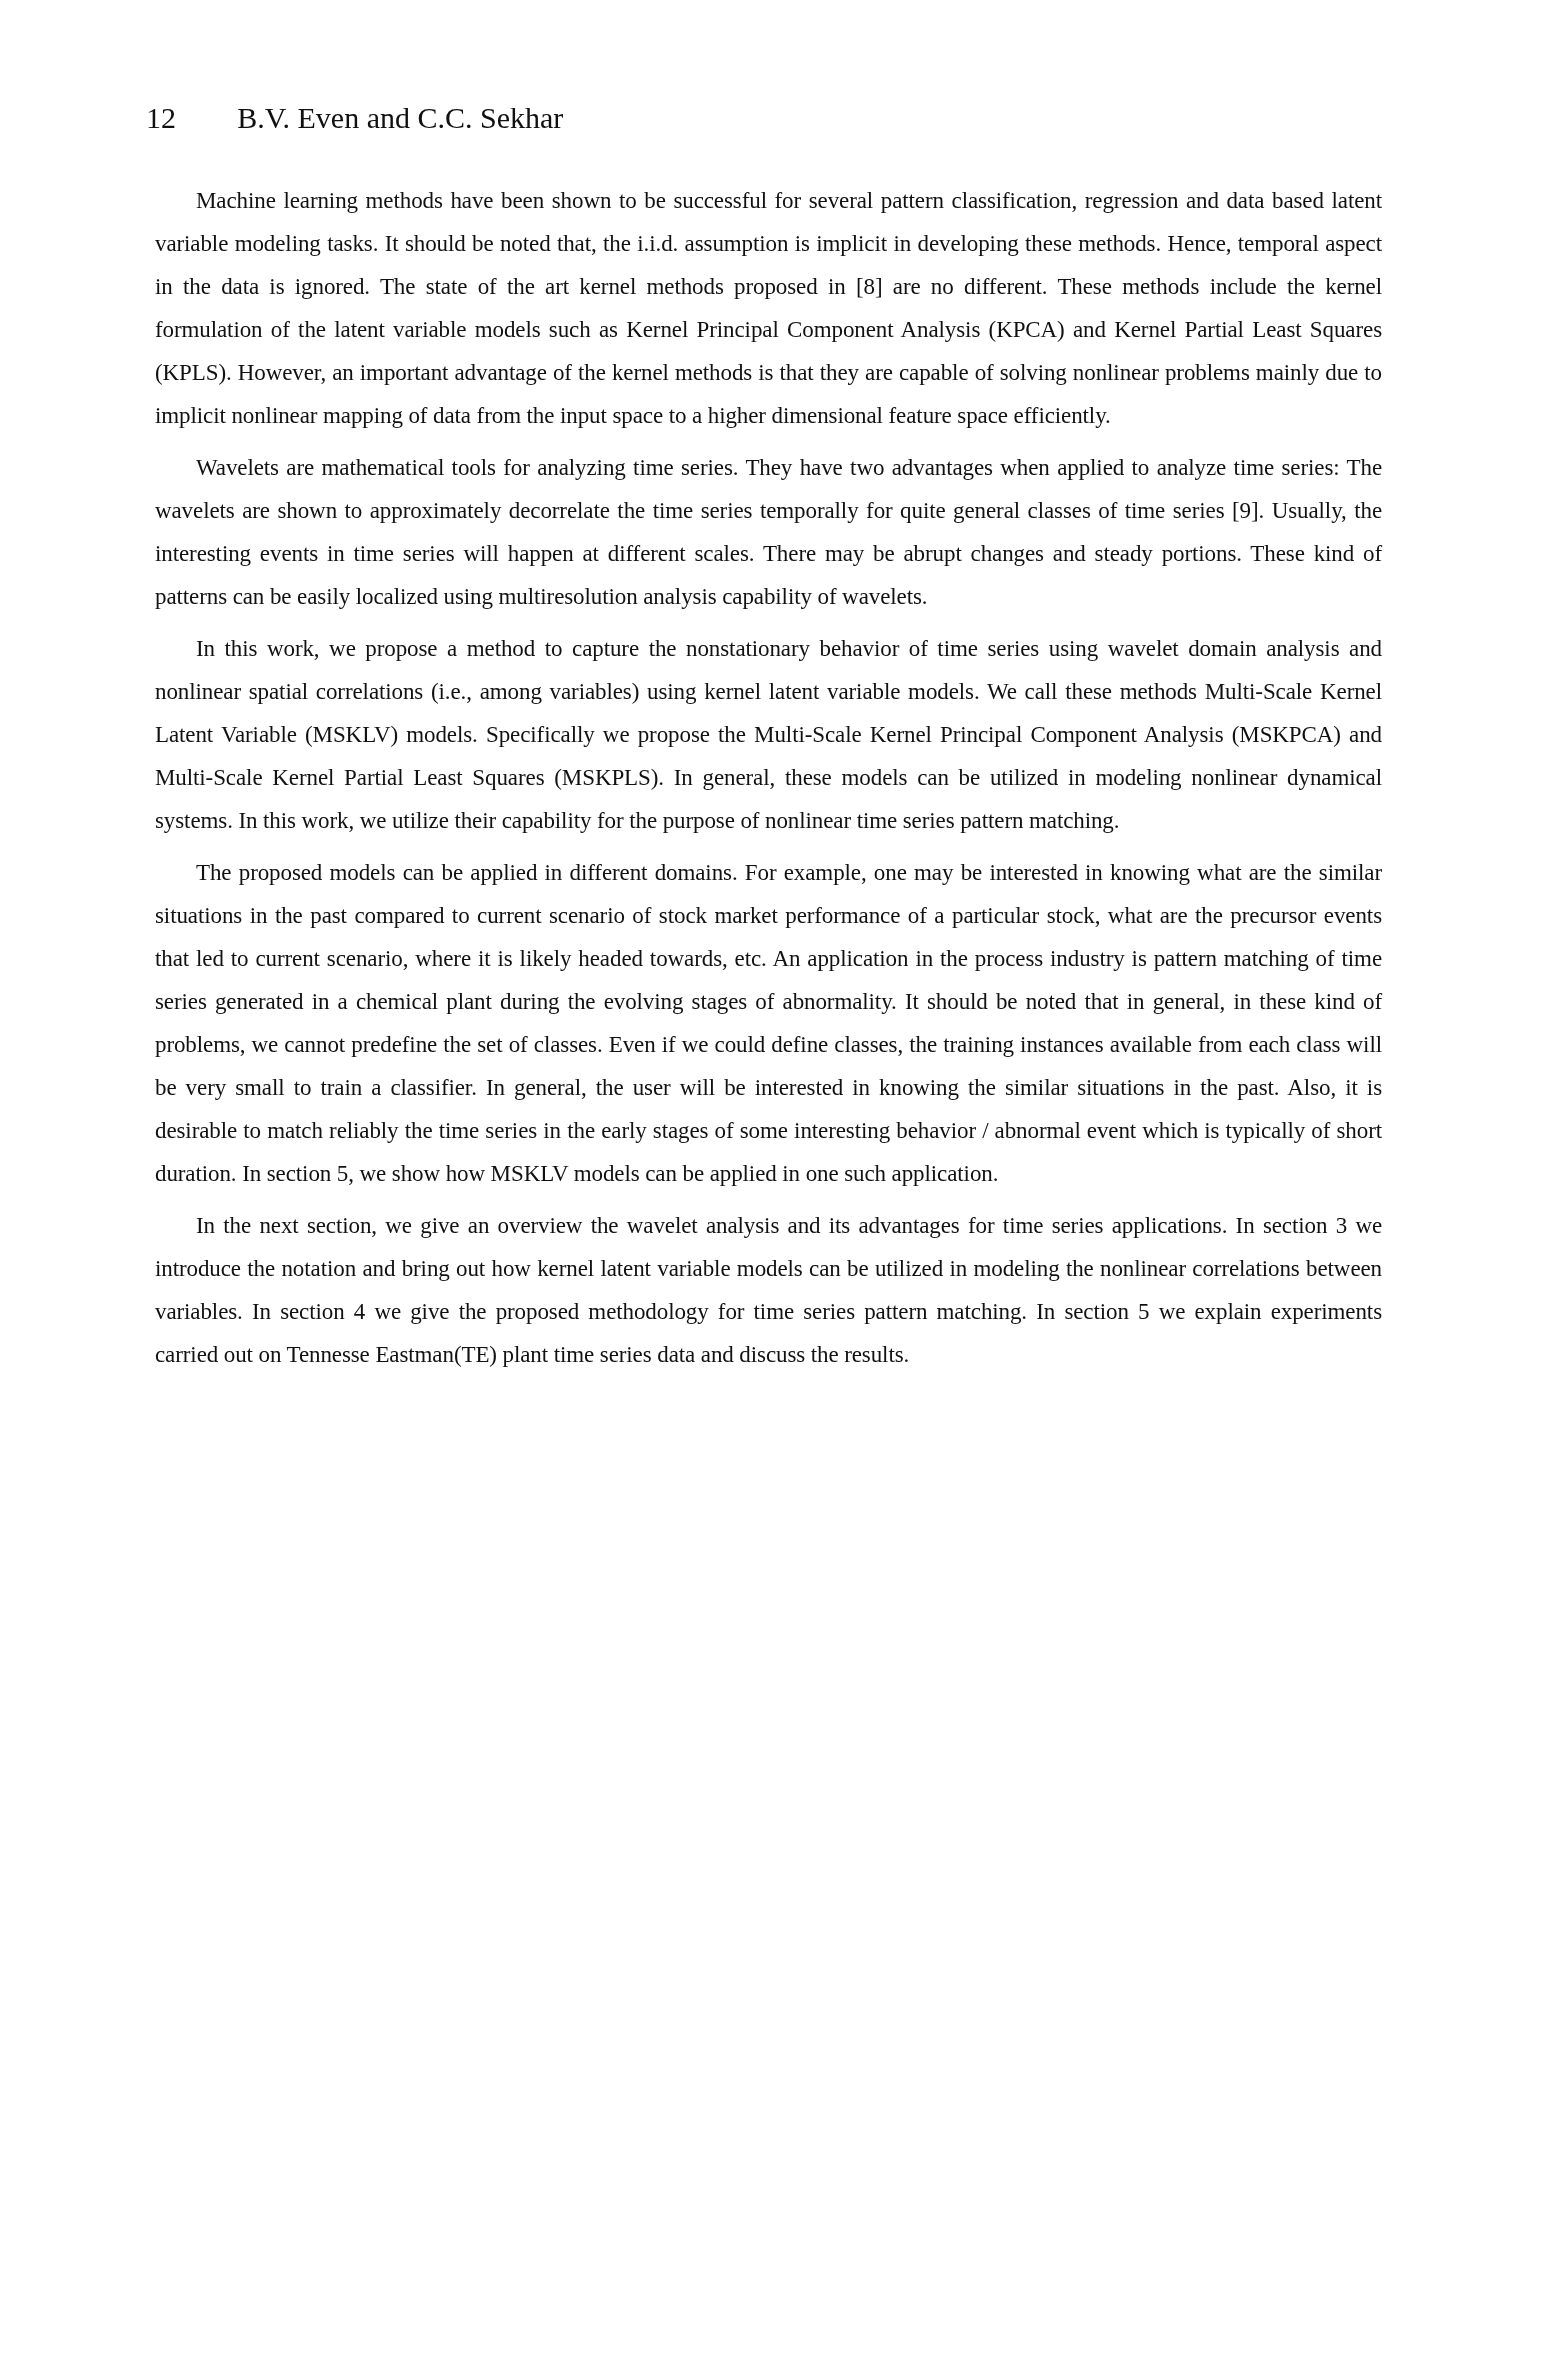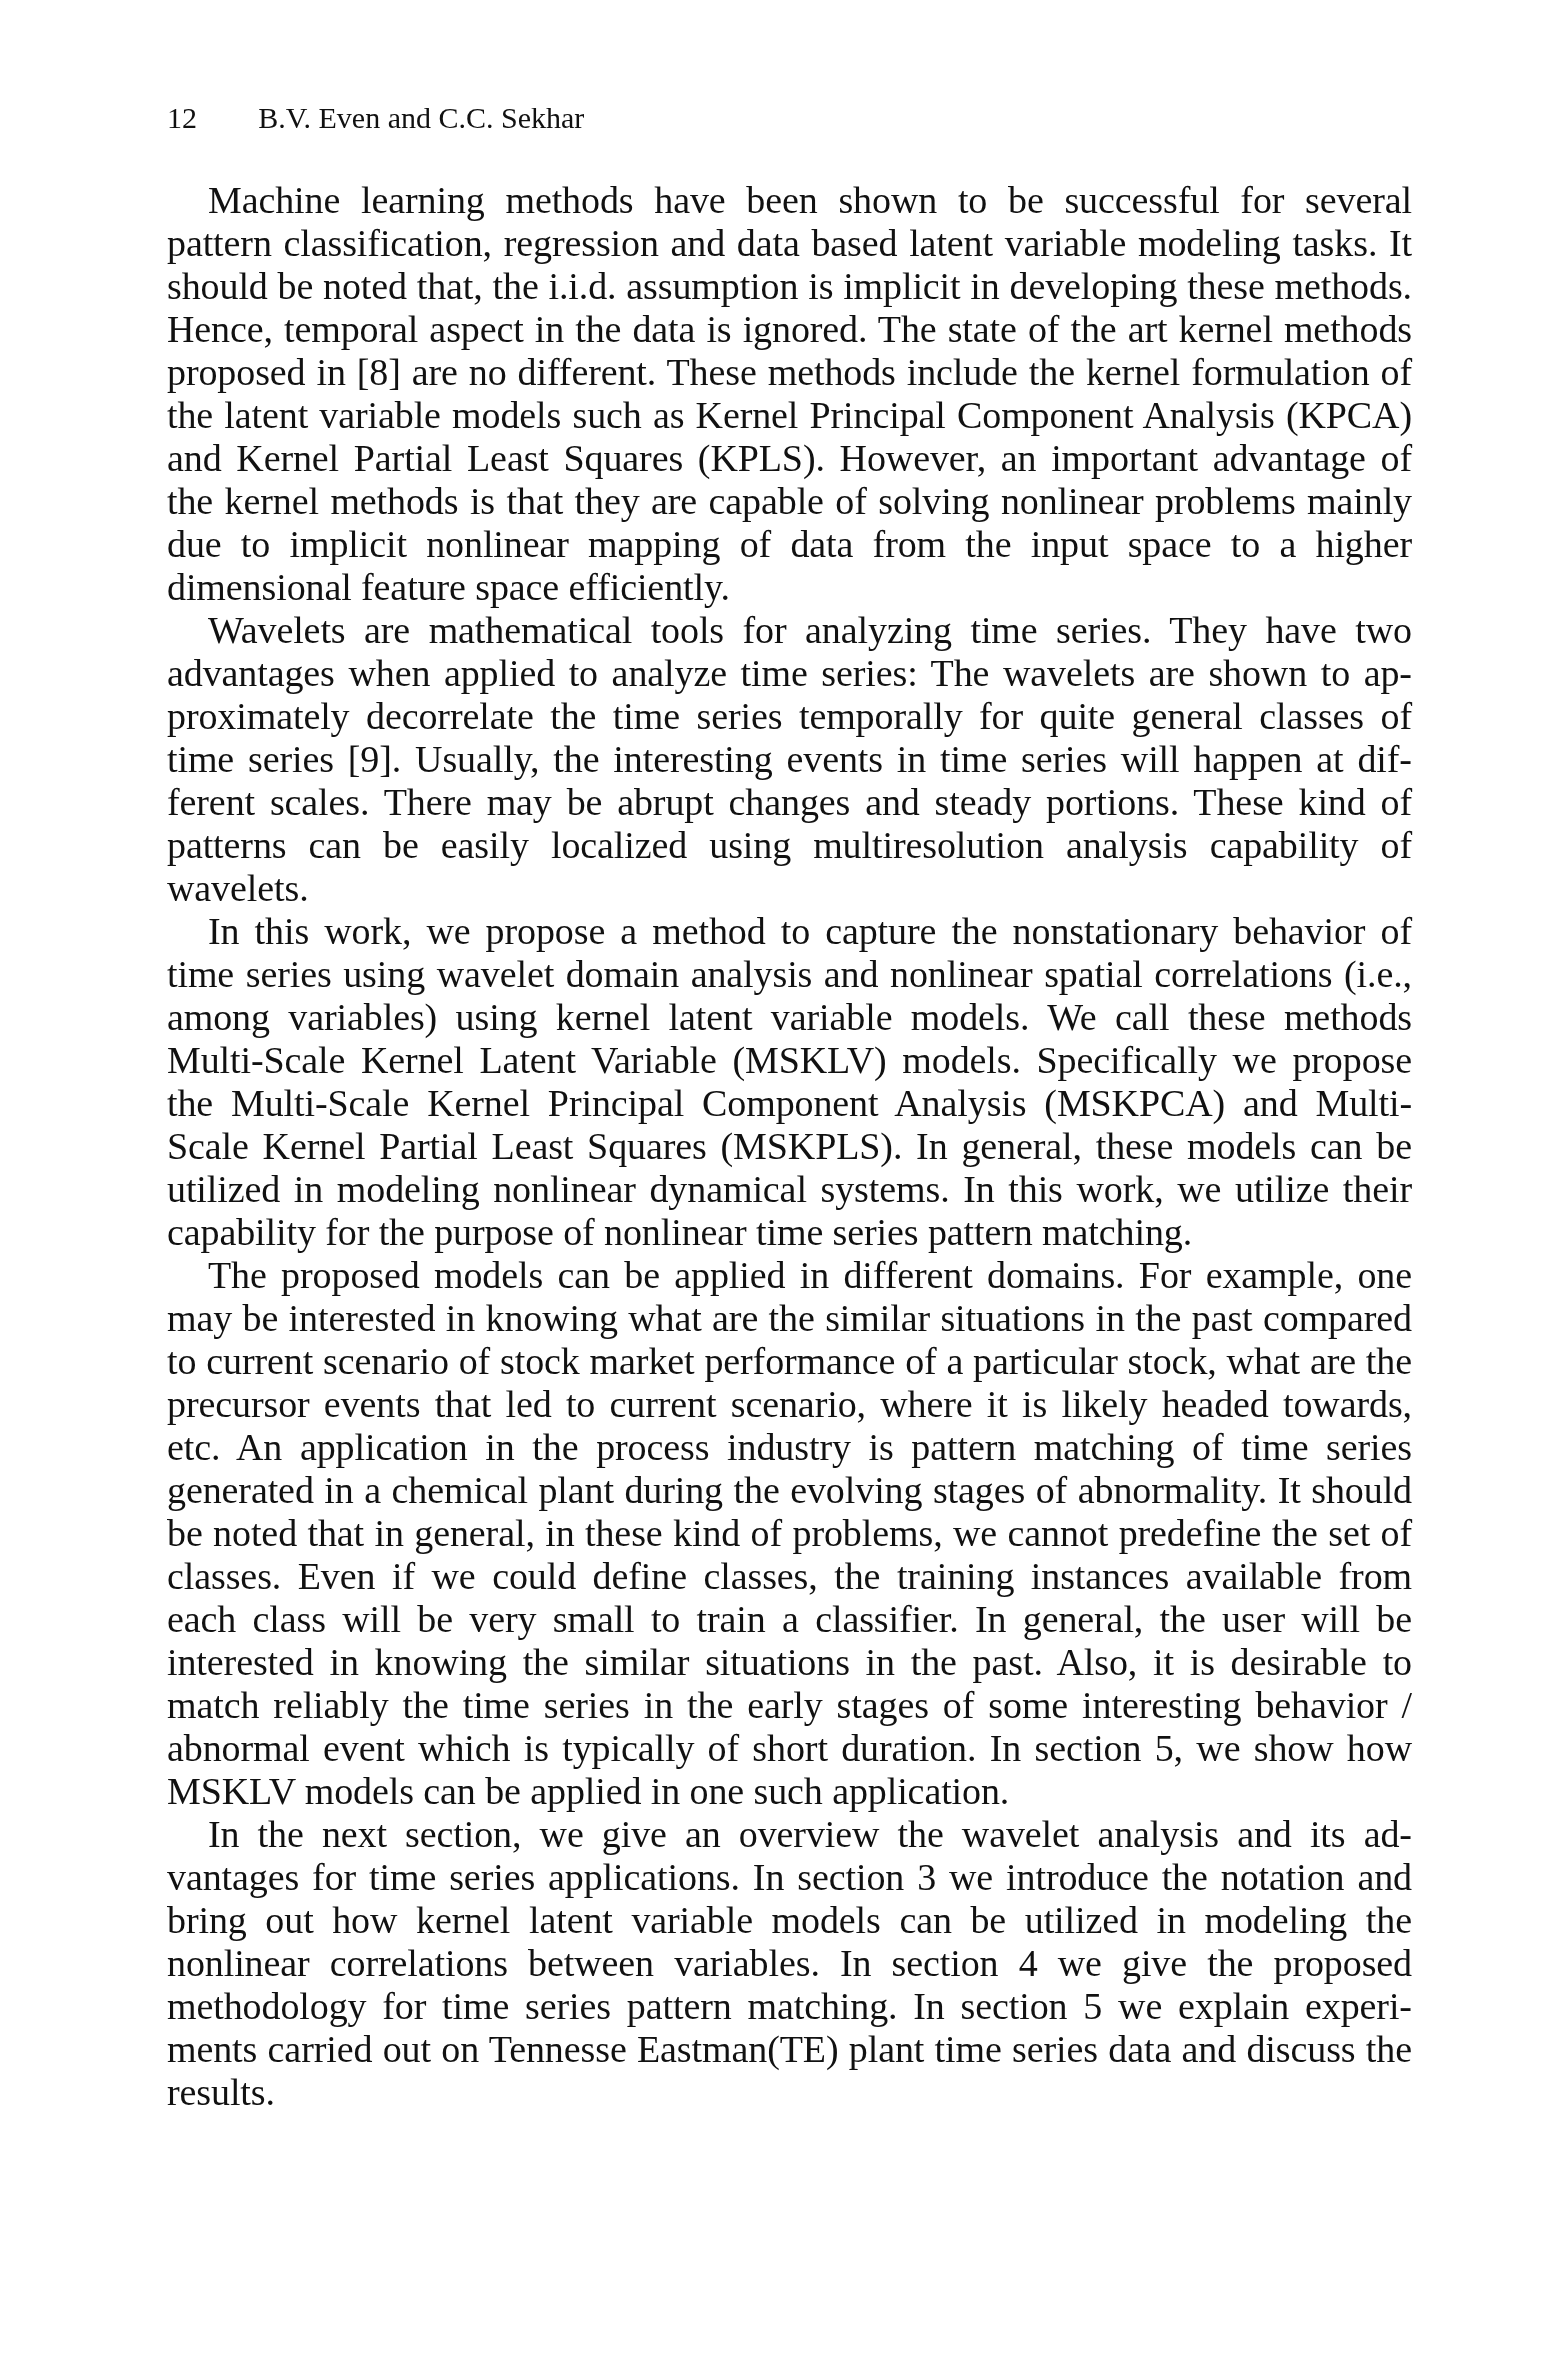--- a/index.html
+++ b/index.html
@@ -10,41 +10,41 @@
     body {
       width: 1549px;
       height: 2377px;
       position: relative;
       overflow: hidden;
       color: #111111;
       font-family: "Liberation Serif", "DejaVu Serif", serif;
     }
     .page {
       position: absolute;
-      left: 167px;
+      left: 146px;
       top: 97px;
       width: 1245px;
     }
     .running-head {
       display: flex;
       align-items: baseline;
       font-size: 30px;
       line-height: 41px;
       height: 41px;
       margin-bottom: 41px;
     }
     .page-number {
       width: 86px;
     }
     .authors {
       margin-left: 5.2px;
     }
     .body-text p {
-      margin: 0;
-      font-size: 38px;
+      margin: 9px;
+      font-size: 23px;
       line-height: 43px;
       text-align: justify;
       text-indent: 41px;
       hyphens: manual;
       letter-spacing: -0.1px;
     }
   </style>
 </head>
 <body>
 

